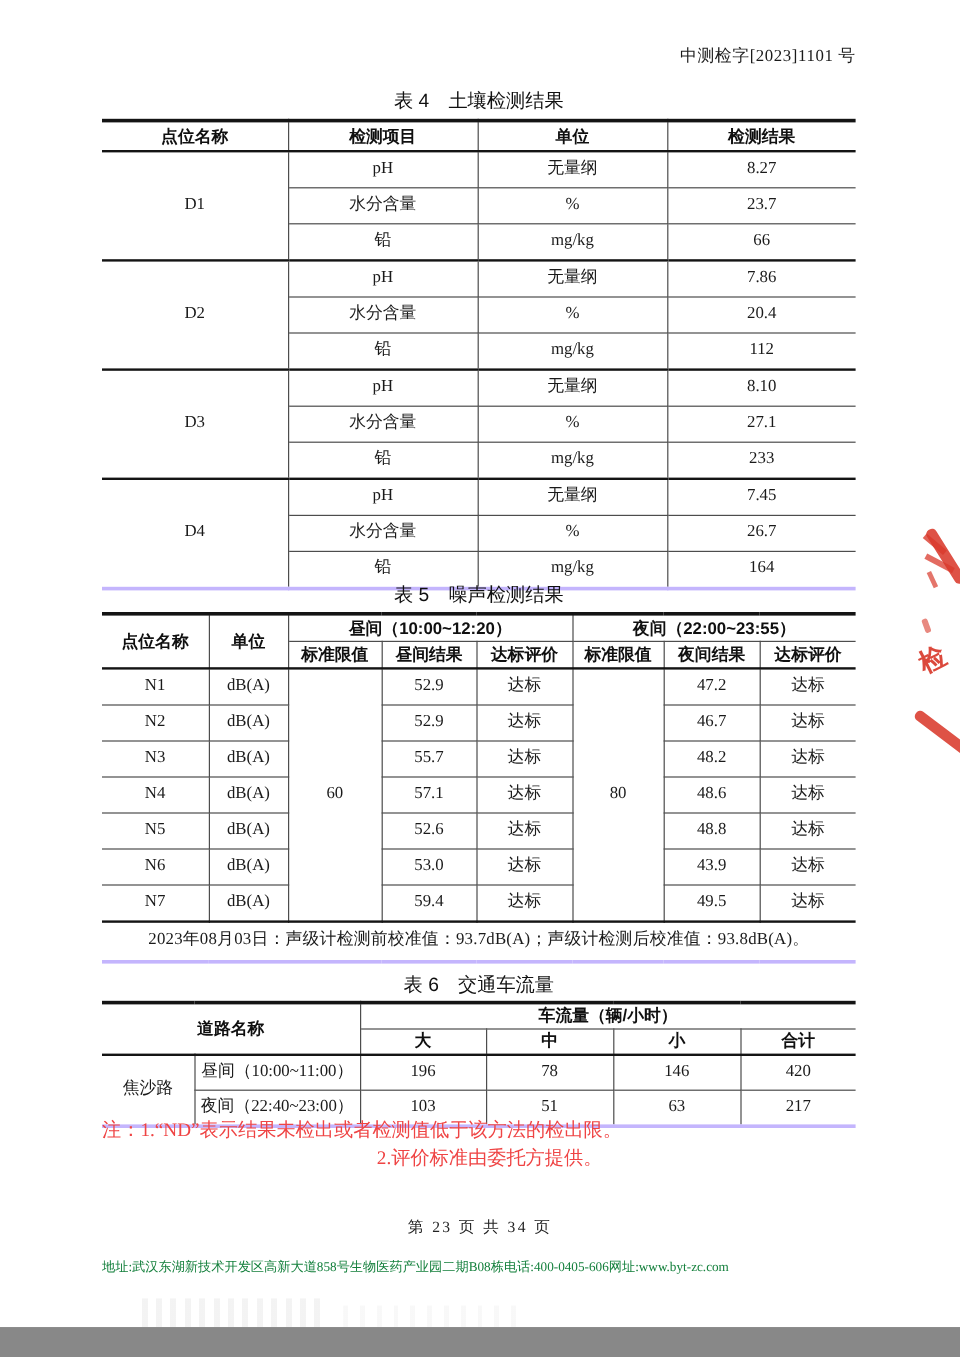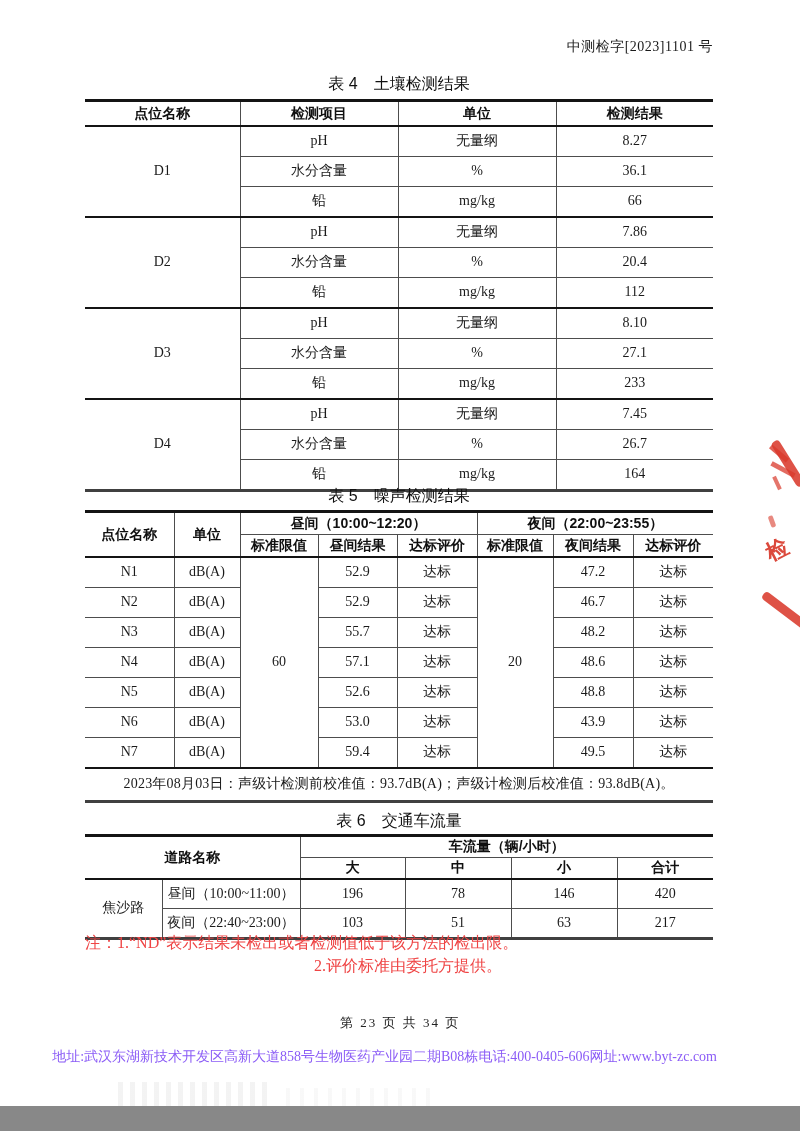--- a/index.html
+++ b/index.html
@@ -9,21 +9,21 @@
   }
   .doc-ref{position:absolute;top:38px;right:87px;font-size:14px;letter-spacing:.5px;}
   .tbl-title{
     position:absolute;left:85px;width:628px;text-align:center;
     font-family:"Liberation Sans","DejaVu Sans",sans-serif;font-weight:400;font-size:16px;color:#101010;
   }
   .t4-title{top:74px;} .t5-title{top:486px;} .t6-title{top:811px;}
 
   table.rpt{
     position:absolute;left:85px;width:628px;border-collapse:collapse;table-layout:fixed;
-    border-top:3px solid #141414;border-bottom:3px solid #404040;
+    border-top:3px solid #141414;border-bottom:3px solid #c4b5fd;
   }
   table.rpt thead{border-bottom:2.5px solid #141414;}
   table.rpt th{
     font-family:"Liberation Sans","DejaVu Sans",sans-serif;font-weight:700;font-size:14px;color:#101010;
     border:1px solid #4d4d4d;text-align:center;vertical-align:middle;padding:1px 2px;
   }
   table.rpt td{
     font-size:14px;border:1px solid #4d4d4d;text-align:center;vertical-align:middle;
     padding:1px 2px;line-height:1.15;
   }
@@ -37,21 +37,21 @@
   .t5 td.cal{border-top:2px solid #141414;height:29px;font-size:14px;letter-spacing:.2px;}
 
   .t6{top:834px;border-top:2.5px solid #141414;border-bottom:2.5px solid #141414;}
   .t6 thead{border-bottom:2px solid #141414;}
   .t6 th{height:16px;} .t6 td{height:26px;}
 
   .notes{position:absolute;left:85px;top:931px;width:628px;font-size:16px;color:#ef4444;line-height:1.45;}
   .notes .l2{margin-left:18px;text-align:center;}
 
   .page-num{position:absolute;left:0;top:1014px;width:800px;text-align:center;font-size:13px;letter-spacing:2px;color:#222;}
-  .addr{position:absolute;left:85px;top:1048px;width:632px;display:flex;justify-content:flex-end;font-size:14px;color:#8b5cf6;white-space:nowrap;}
+  .addr{position:absolute;left:85px;top:1048px;width:632px;display:flex;justify-content:flex-start;font-size:11px;color:#15803d;white-space:nowrap;}
 
   
   .stamp{position:absolute;top:433px;right:0;width:48px;height:196px;overflow:hidden;pointer-events:none;}
   .stamp *{position:absolute;}
   .stamp .arc-top{right:-14px;top:26px;width:52px;height:9px;background:#d93a2c;transform:rotate(58deg);border-radius:4px;opacity:.88;}
   .stamp .arc-bot{right:-12px;bottom:14px;width:54px;height:9px;background:#d93a2c;transform:rotate(37deg);border-radius:4px;opacity:.88;}
   .stamp .frag1{right:10px;top:18px;width:22px;height:5px;background:#d93a2c;transform:rotate(40deg);opacity:.8;}
   .stamp .frag2{right:4px;top:34px;width:26px;height:5px;background:#d93a2c;transform:rotate(28deg);opacity:.75;}
   .stamp .frag3{right:16px;top:48px;width:14px;height:4px;background:#d93a2c;transform:rotate(65deg);opacity:.7;}
   .stamp .mid-dot{left:14px;top:86px;width:12px;height:5px;background:#d93a2c;transform:rotate(70deg);opacity:.6;border-radius:2px;}
@@ -91,21 +91,21 @@
     <tbody>
       <tr>
         <td rowspan="3">D1</td>
         <td>pH</td>
         <td>无量纲</td>
         <td>8.27</td>
       </tr>
       <tr>
         <td>水分含量</td>
         <td>%</td>
-        <td>36.1</td>
+        <td>23.7</td>
       </tr>
       <tr>
         <td>铅</td>
         <td>mg/kg</td>
         <td>66</td>
       </tr>
       <tr class="group-sep">
         <td rowspan="3">D2</td>
         <td>pH</td>
         <td>无量纲</td>
@@ -184,21 +184,21 @@
         <th>达标评价</th>
       </tr>
     </thead>
     <tbody>
       <tr>
         <td>N1</td>
         <td>dB(A)</td>
         <td rowspan="7">60</td>
         <td>52.9</td>
         <td>达标</td>
-        <td rowspan="7">20</td>
+        <td rowspan="7">80</td>
         <td>47.2</td>
         <td>达标</td>
       </tr>
       <tr>
         <td>N2</td>
         <td>dB(A)</td>
         <td>52.9</td>
         <td>达标</td>
         <td>46.7</td>
         <td>达标</td>

